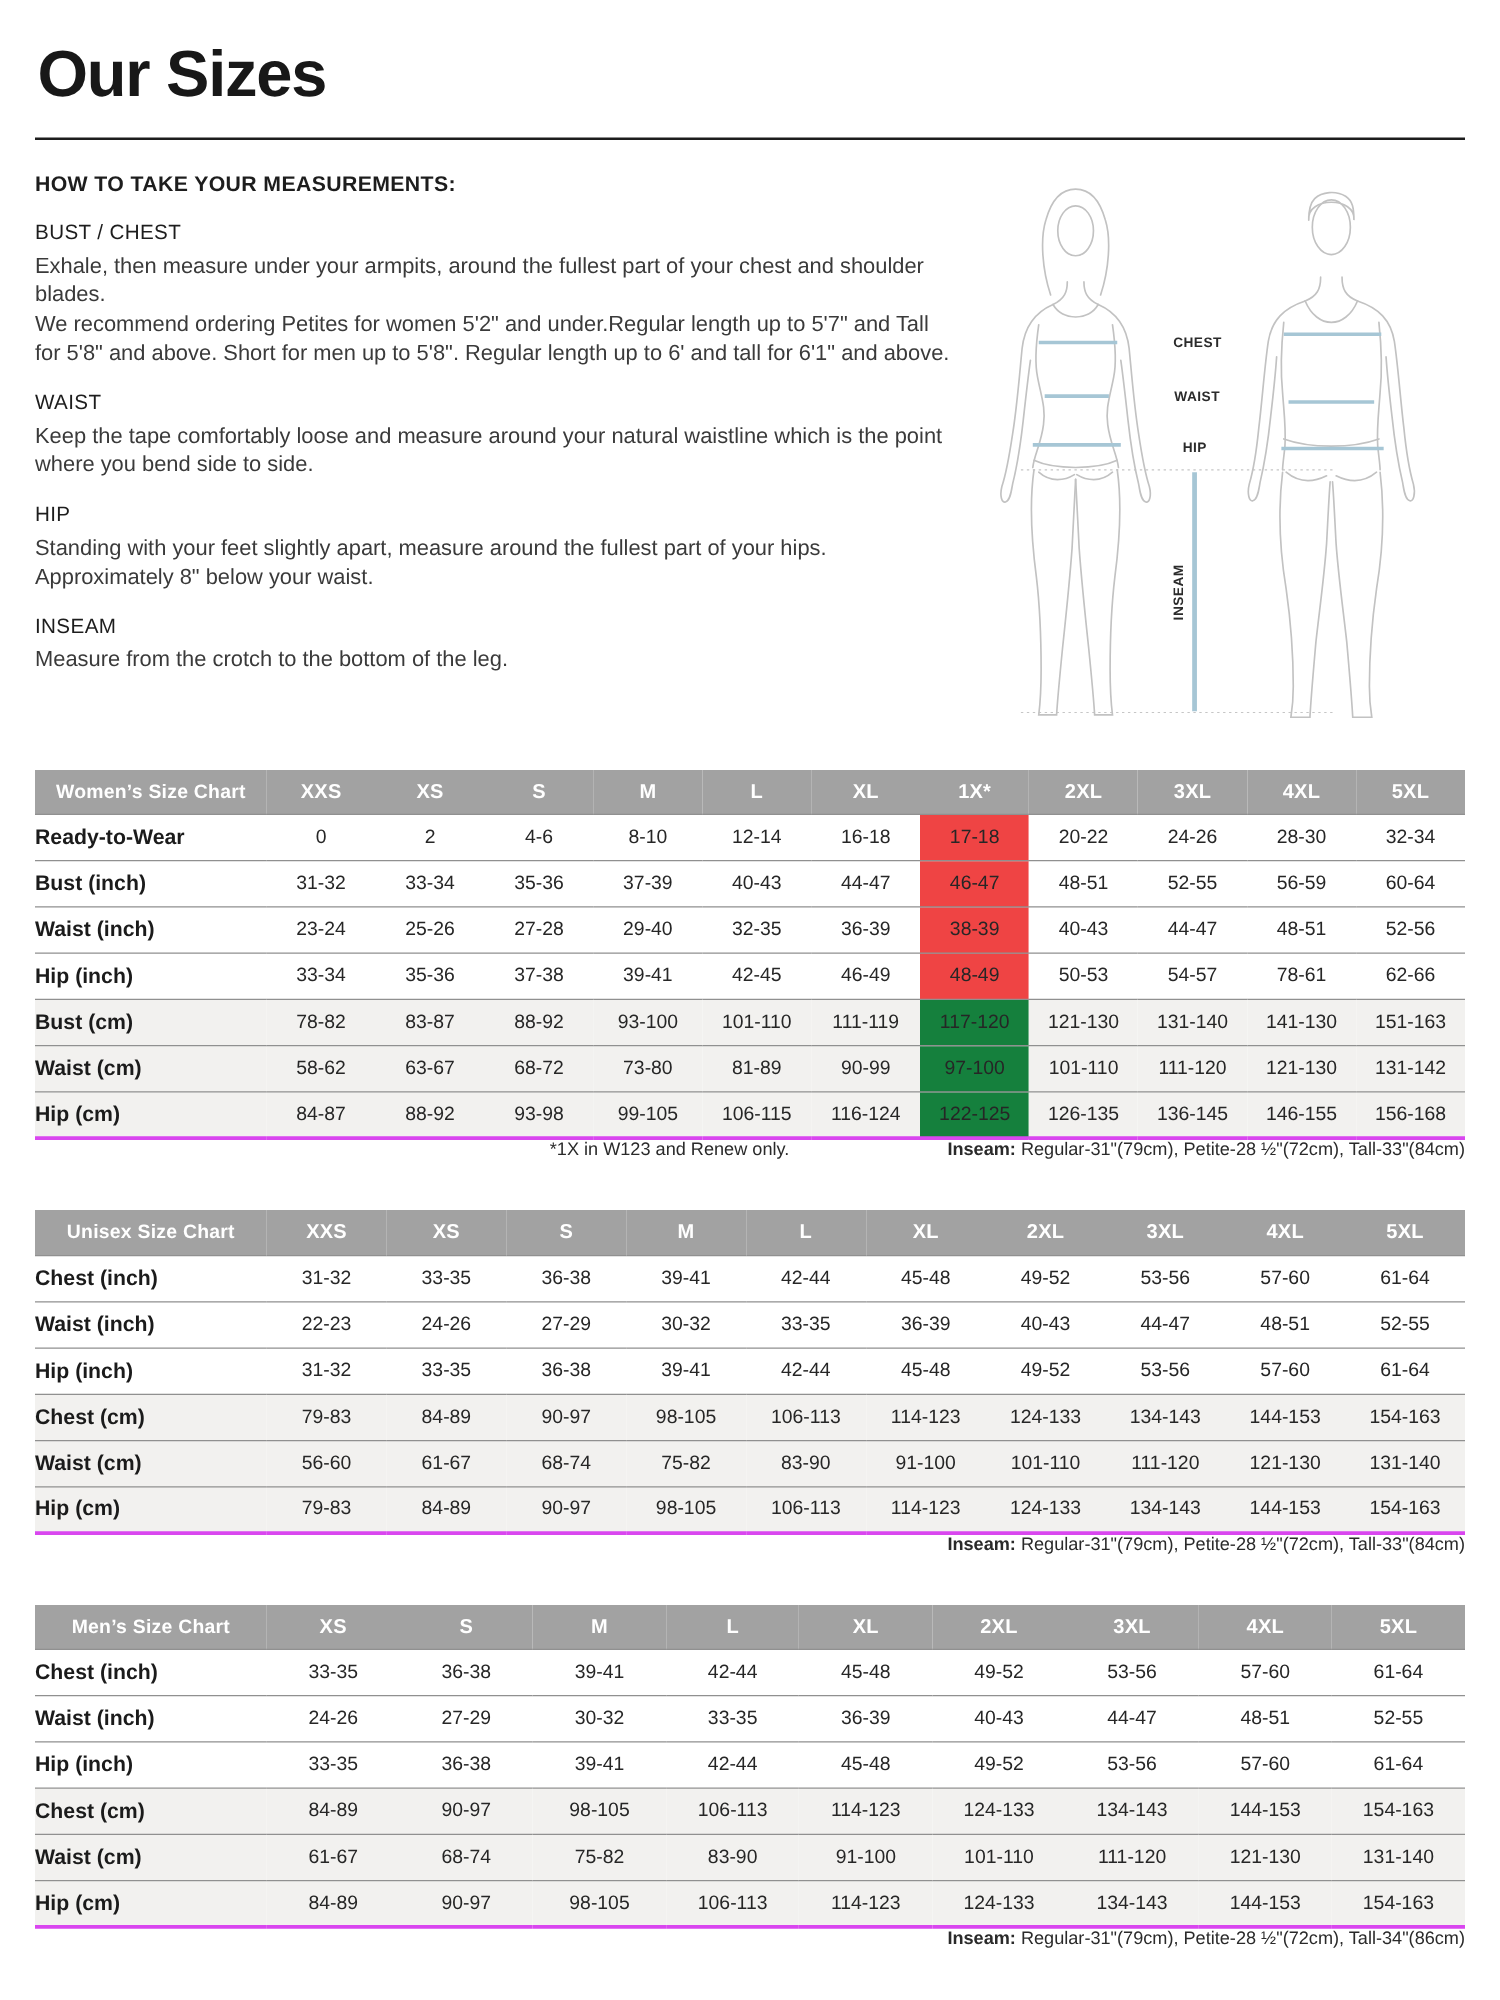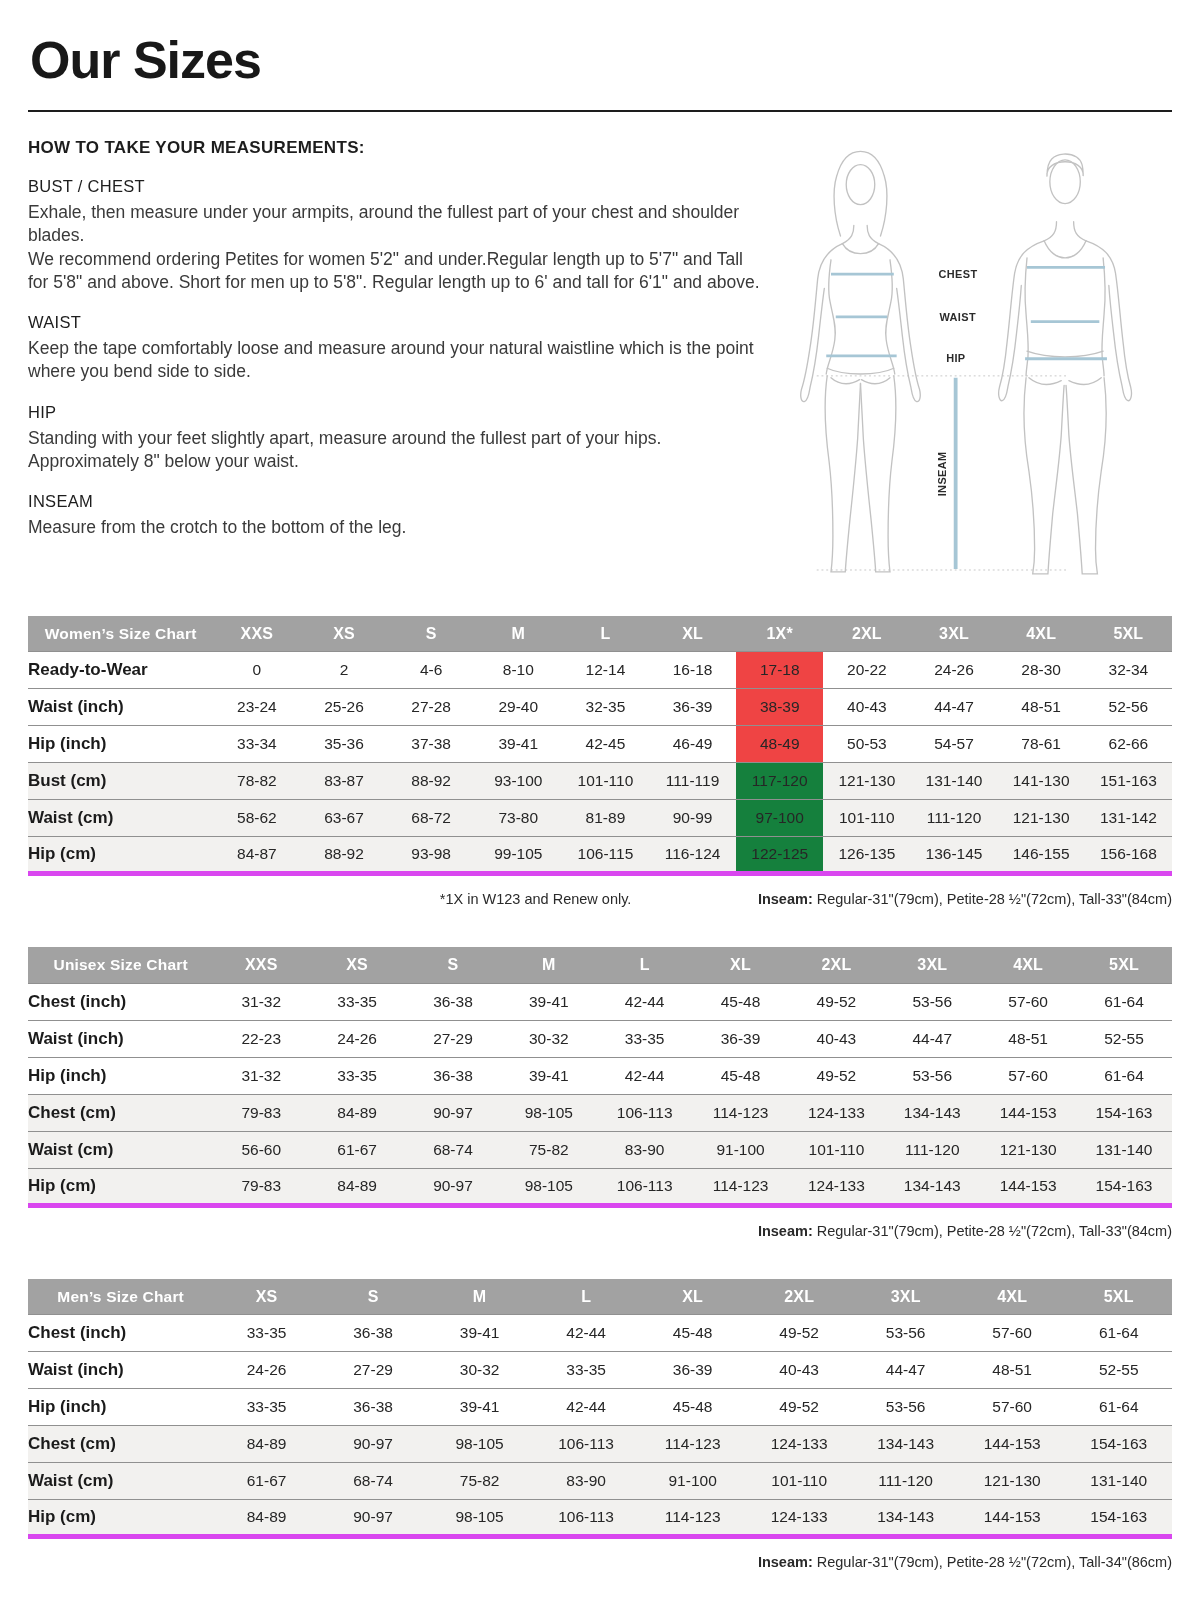--- a/index.html
+++ b/index.html
@@ -25,21 +25,21 @@
     letter-spacing:.3px; margin:19px 0 5px 0;
   }
   .instructions p { font-size:17.5px; line-height:1.33; color:#3a3a3a; }
 
   .figure-wrap { margin-left:auto; width:400px; }
   .figure-wrap svg { display:block; width:100%; height:auto; }
 
   #tables { margin-top:26px; }
   table.size-table {
     width:100%; border-collapse:collapse; table-layout:fixed;
-    margin-top:40px; border-bottom:5px solid #d946ef;
+    margin-top:40px; border-bottom:3px solid #d946ef;
   }
   table.size-table:first-child { margin-top:0; }
   col.label-col { width:16.2%; }
   .size-table thead th {
     background:#a2a2a2; color:#ffffff; font-weight:700;
     font-size:16px; height:36px; text-align:center; letter-spacing:.2px;
   }
   .size-table thead th.table-title { font-size:15.5px; font-weight:700; }
   .size-table tbody td {
     text-align:center; font-size:15.5px; color:#262626;
@@ -47,21 +47,21 @@
   }
   .size-table tbody td.label {
     text-align:left; padding-right:18px; font-weight:800;
     font-size:17px; color:#1b1b1b;
   }
   .size-table tbody tr.shaded td { background:#f2f1ef; }
   .size-table tbody td.hl { background:#ef4444; }
   .size-table tbody tr.shaded td.hl { background:#15803d; }
 
   .footnote {
-    display:flex; align-items:baseline; margin-top:15px;
+    display:flex; align-items:baseline; 
     font-size:14.5px; color:#2a2a2a;
   }
   .footnote .fn-left { margin-left:36%; }
   .footnote .fn-right { margin-left:auto; }
   .footnote b { font-weight:800; }
 
   svg text.fig-label {
     font-family:"Liberation Sans","DejaVu Sans",sans-serif;
     font-size:11.5px; font-weight:800; fill:#2b2b2b; letter-spacing:.4px;
   }
@@ -201,20 +201,34 @@
             <td>8-10</td>
             <td>12-14</td>
             <td>16-18</td>
             <td class="hl">17-18</td>
             <td>20-22</td>
             <td>24-26</td>
             <td>28-30</td>
             <td>32-34</td>
           </tr>
           <tr>
+            <td class="label">Bust (inch)</td>
+            <td>31-32</td>
+            <td>33-34</td>
+            <td>35-36</td>
+            <td>37-39</td>
+            <td>40-43</td>
+            <td>44-47</td>
+            <td class="hl">46-47</td>
+            <td>48-51</td>
+            <td>52-55</td>
+            <td>56-59</td>
+            <td>60-64</td>
+          </tr>
+          <tr>
             <td class="label">Waist (inch)</td>
             <td>23-24</td>
             <td>25-26</td>
             <td>27-28</td>
             <td>29-40</td>
             <td>32-35</td>
             <td>36-39</td>
             <td class="hl">38-39</td>
             <td>40-43</td>
             <td>44-47</td>

